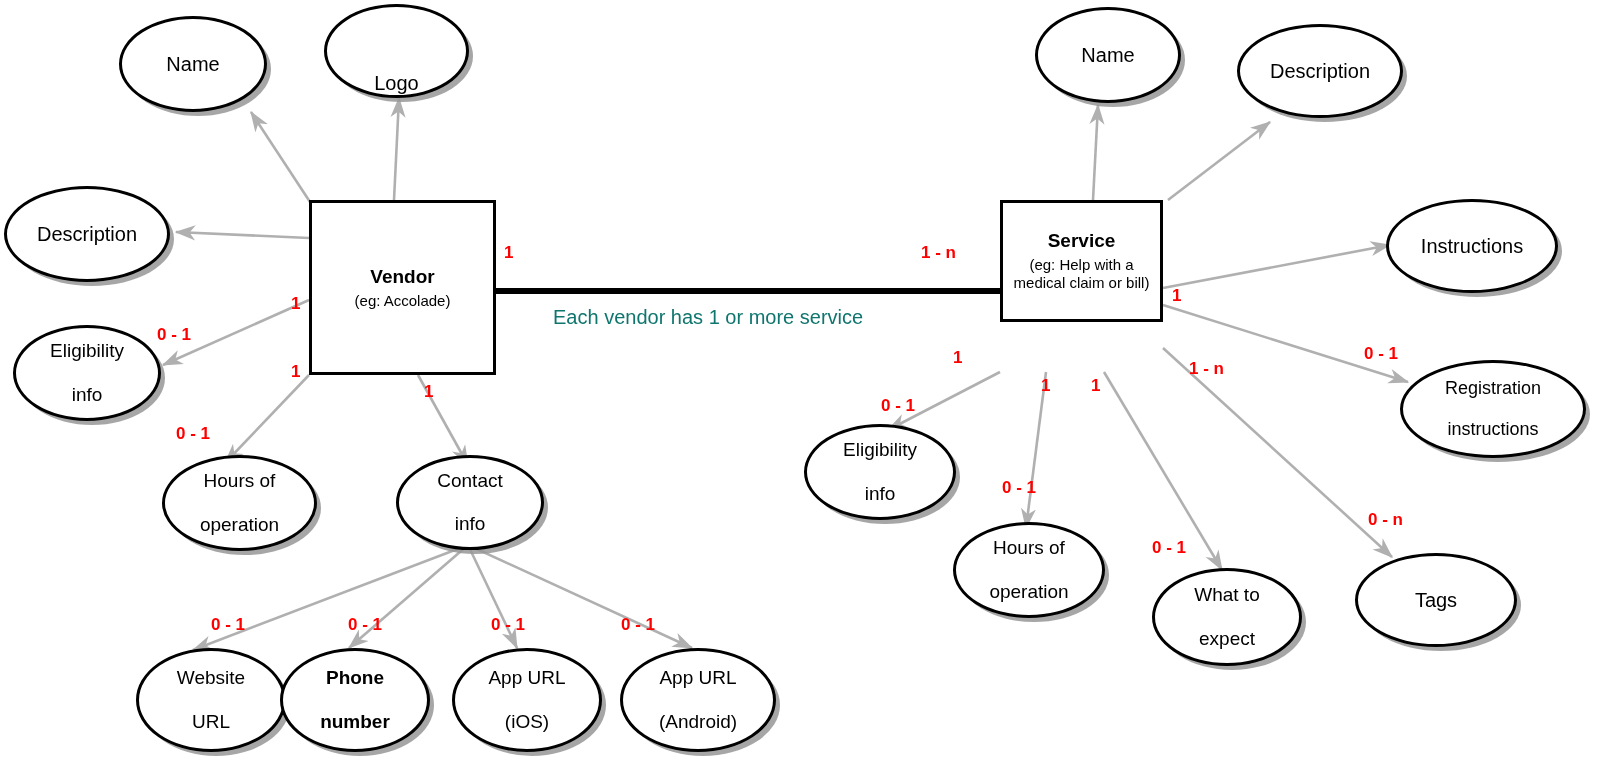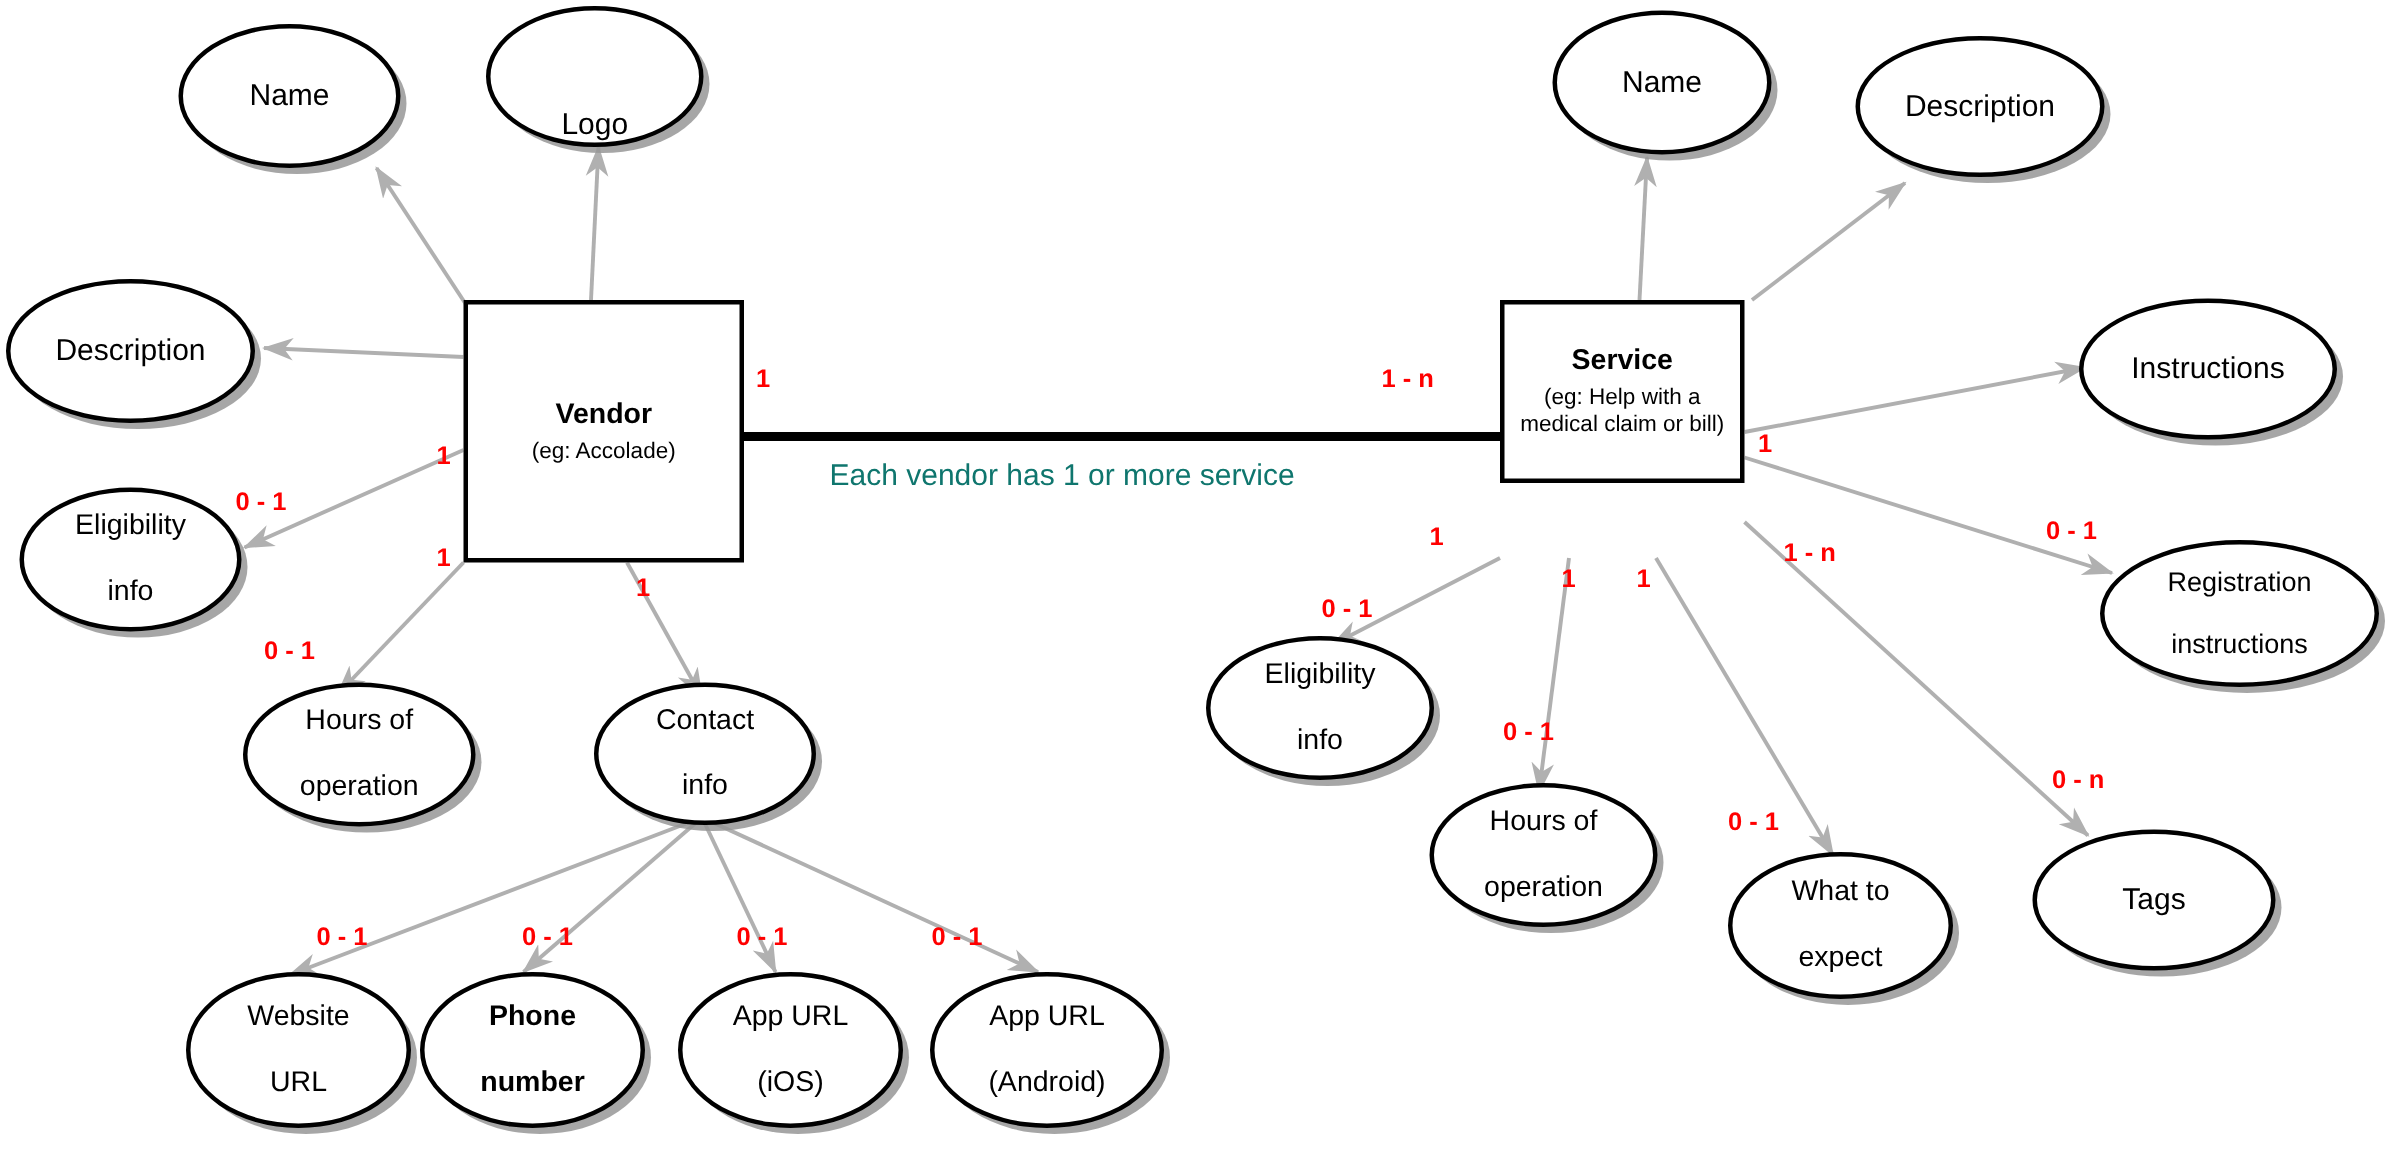--- a/index.html
+++ b/index.html
@@ -183,21 +183,21 @@
     </span>
   </div>
 
   <div class="attr s19" style="left:396px; top:455px; width:148px; height:95px;">
     <span>
       <span>Contact</span><br>
       <span>info</span>
     </span>
   </div>
 
-  <div class="attr s19" style="left:124px; top:648px; width:150px; height:104px;">
+  <div class="attr s19" style="left:136px; top:648px; width:150px; height:104px;">
     <span>
       <span>Website</span><br>
       <span>URL</span>
     </span>
   </div>
 
   <div class="attr s19" style="left:280px; top:648px; width:150px; height:104px;font-weight:bold;">
     <span>
       <span>Phone</span><br>
       <span>number</span>

